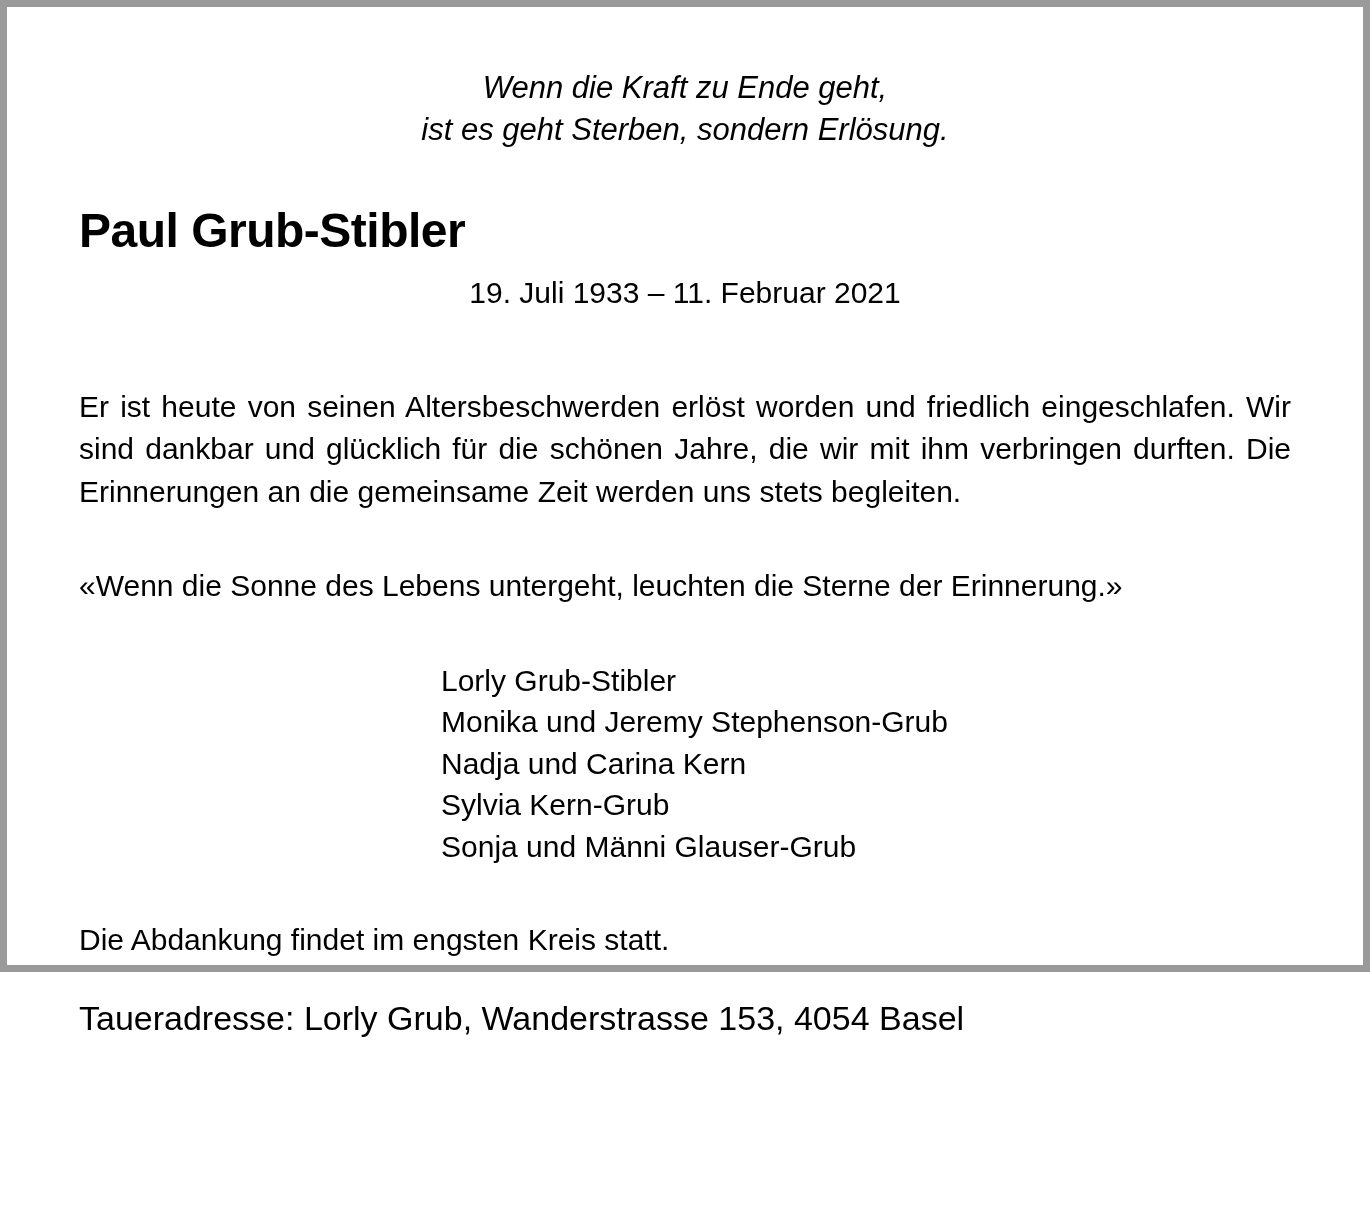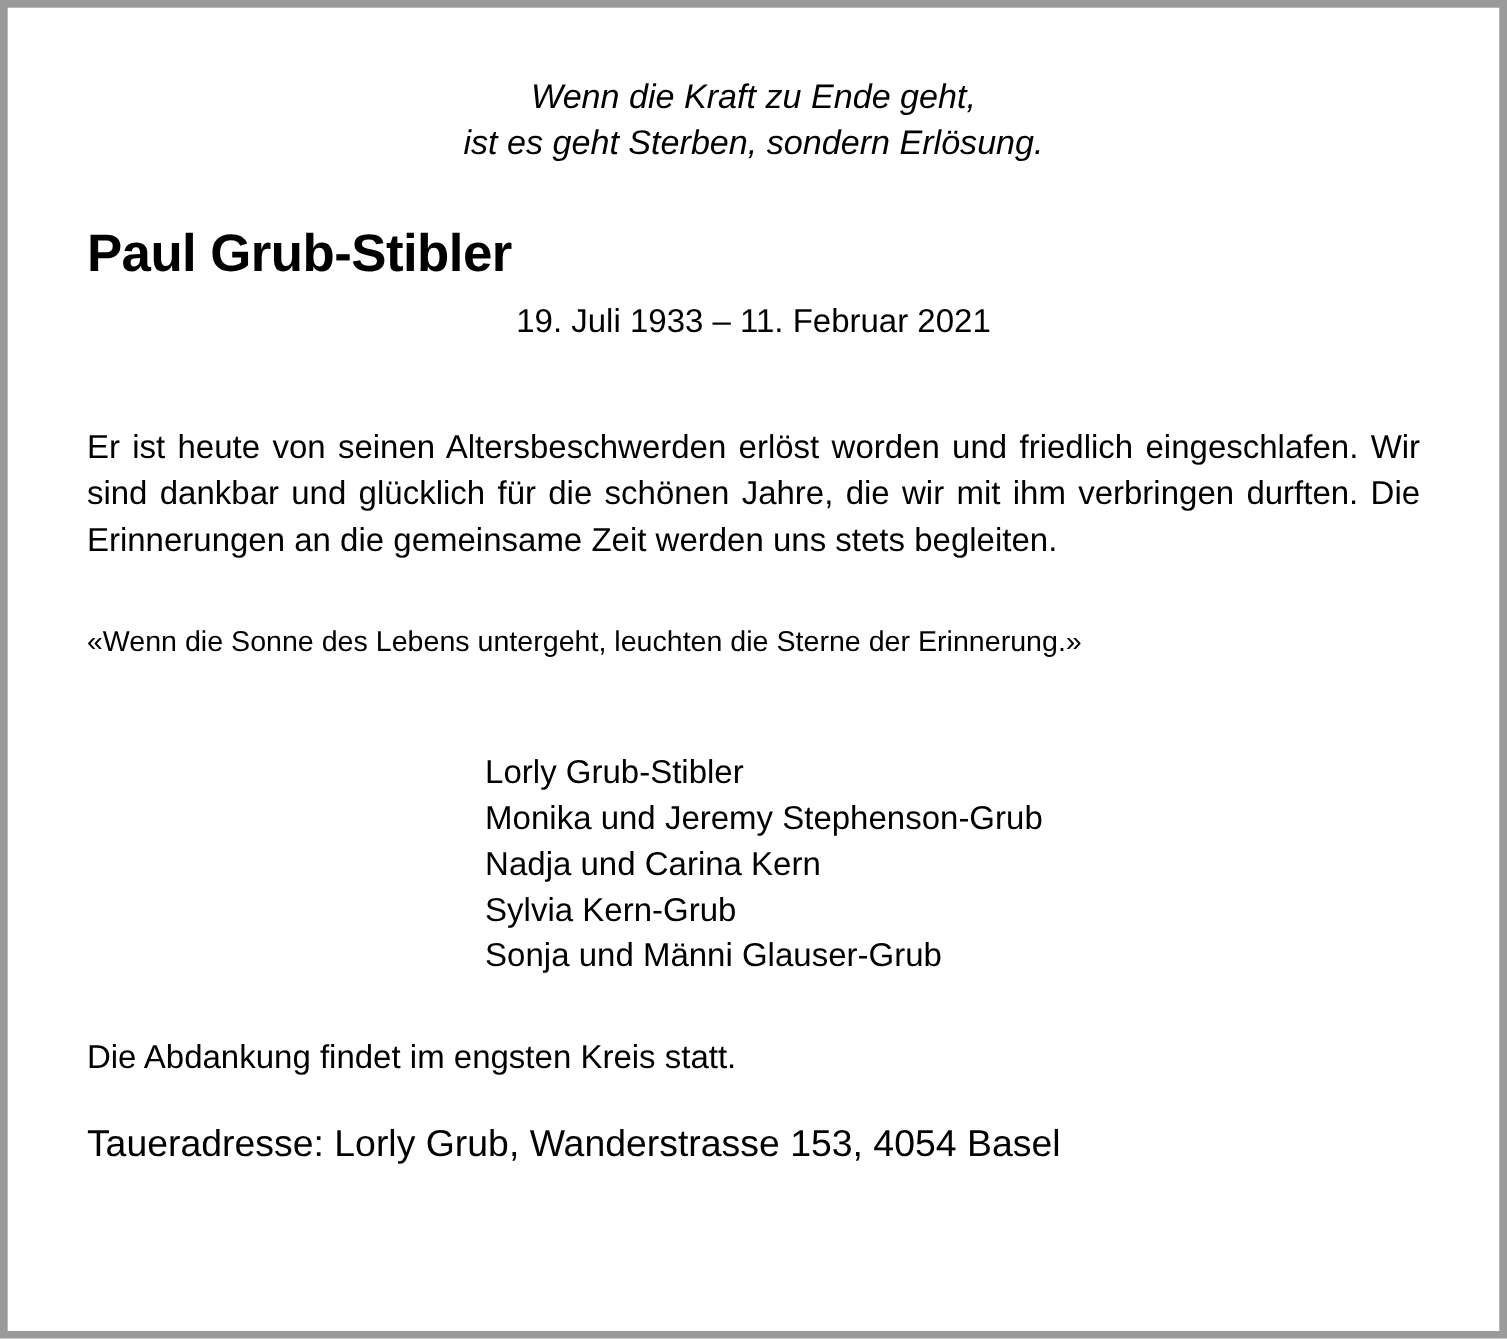--- a/index.html
+++ b/index.html
@@ -10,21 +10,21 @@
   body {
     width: 1370px;
     height: 1217px;
     font-family: "Liberation Sans", sans-serif;
     color: #000000;
     overflow: hidden;
   }
   .notice {
     box-sizing: border-box;
     width: 1370px;
-    height: 1217px;
+    height: 972px;
     border: 7px solid #9a9a9a;
     background: #ffffff;
     padding: 52px 72px 0 72px;
   }
   .epitaph {
     text-align: center;
     font-style: italic;
     font-size: 31px;
     line-height: 1.35;
     margin-top: 8px;
@@ -56,26 +56,26 @@
   }
   .body-text {
     margin-top: 76px;
     font-size: 30px;
     line-height: 1.42;
     text-align: justify;
     text-justify: inter-word;
   }
   .quote {
     margin-top: 52px;
-    font-size: 26px;
+    font-size: 30px;
     line-height: 1.42;
     text-align: left;
   }
   .survivors {
-    margin-top: 80px;
+    margin-top: 52px;
     padding-left: 362px;
     font-size: 30px;
     line-height: 1.38;
   }
   .survivors div {
     white-space: nowrap;
   }
   .closing {
     margin-top: 52px;
     font-size: 30px;

